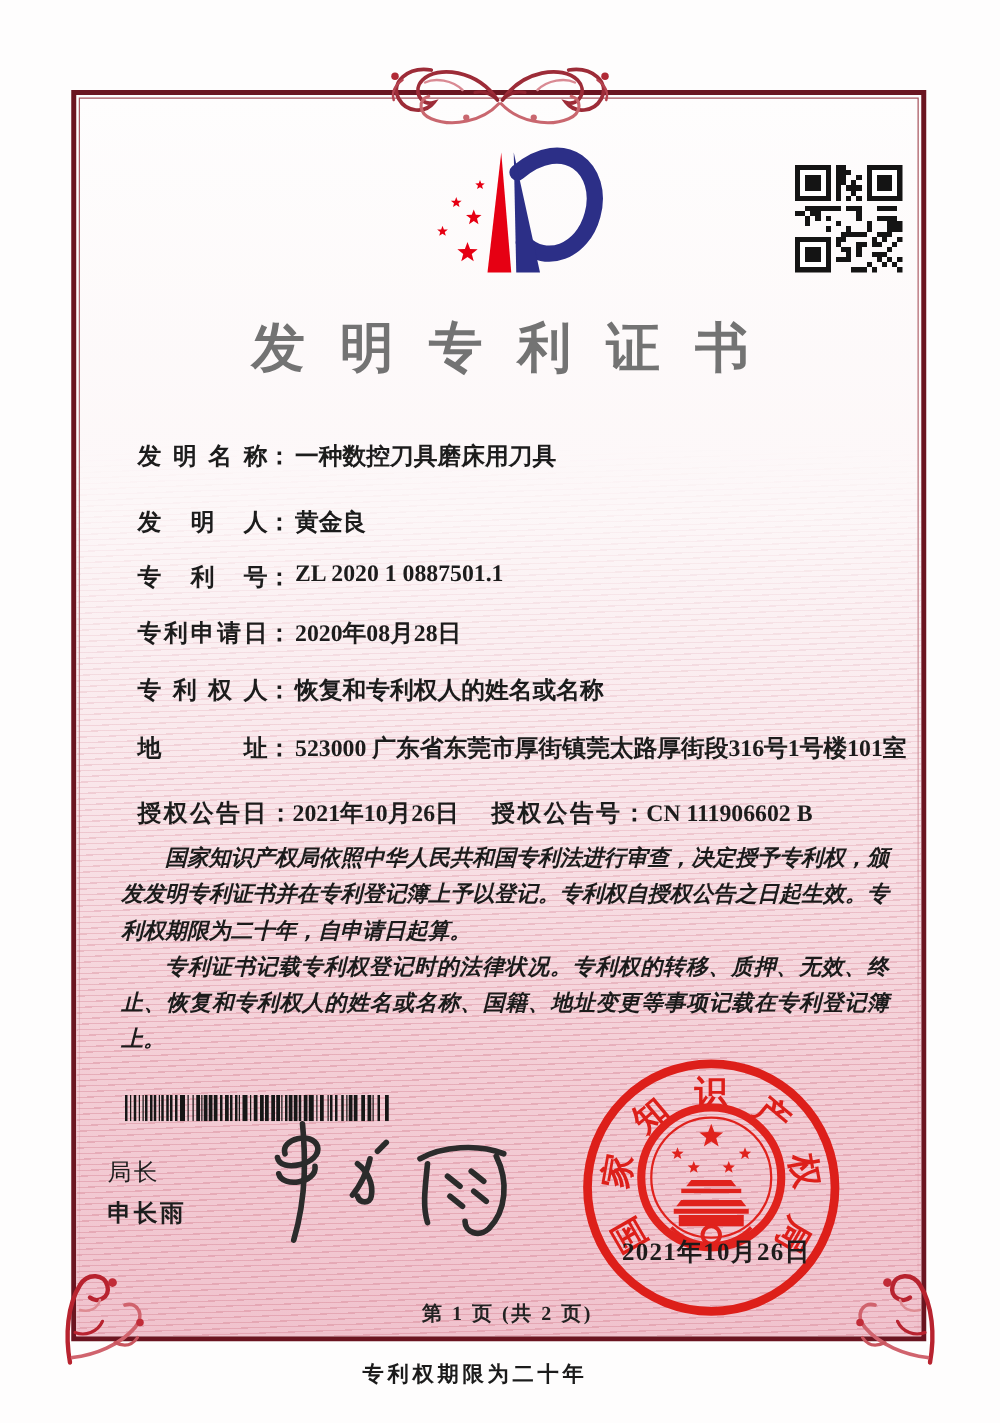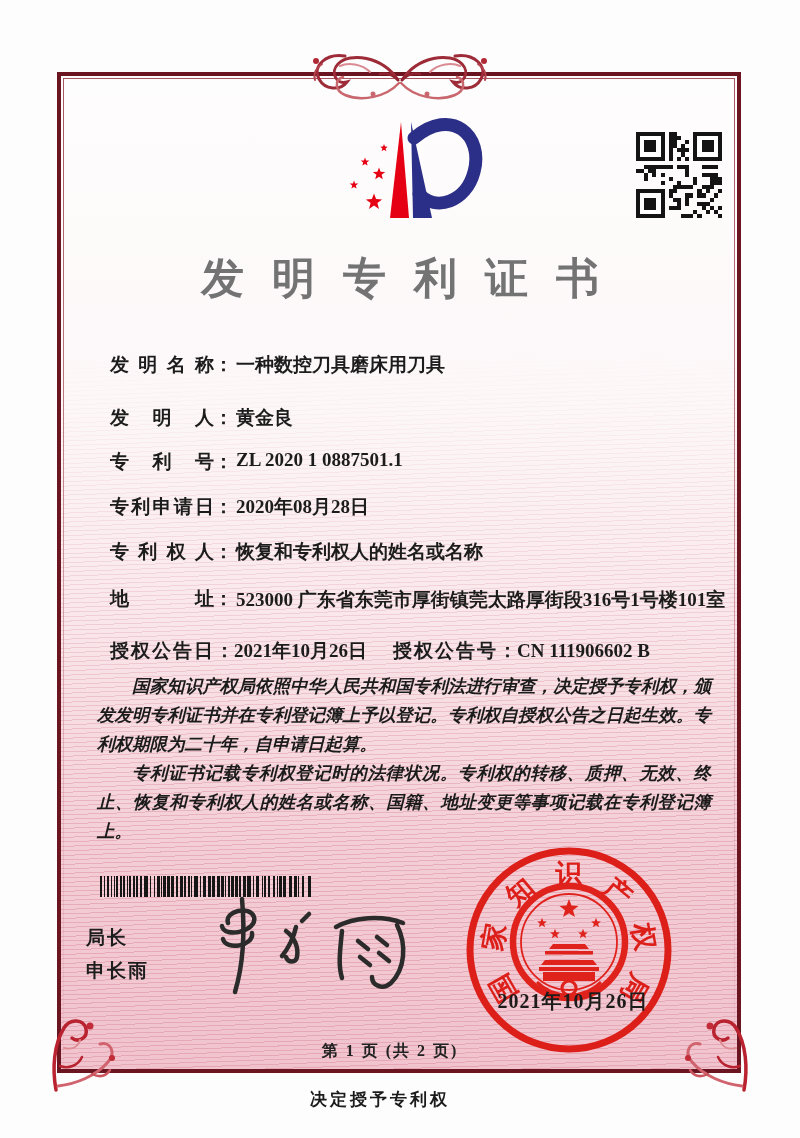--- a/index.html
+++ b/index.html
@@ -60,41 +60,41 @@
 
   
   .paras{
     position:absolute;left:97px;top:672px;width:614px;
     font-size:17.5px;line-height:29px;font-weight:600;color:#1b1b1b;text-align:justify;
   }
   .paras p{margin:0;text-indent:2em;font-style:italic;}
 
   
   .barcode{position:absolute;left:100px;top:876px;width:212px;height:21px;}
-  .signoff-title{position:absolute;left:86px;top:925px;font-size:19px;font-weight:700;letter-spacing:2px;}
+  .signoff-title{position:absolute;left:86px;top:925px;font-size:19px;font-weight:400;letter-spacing:2px;}
   .signoff-name{position:absolute;left:86px;top:958px;font-size:19px;font-weight:700;letter-spacing:2px;}
   .signature{position:absolute;left:198px;top:893px;width:232px;height:106px;}
   .seal{position:absolute;left:450px;top:838px;width:240px;height:225px;}
   .seal-char{
     font-size:27px;font-weight:700;fill:#dd1f1a;
     text-anchor:middle;dominant-baseline:central;
     font-family:"Liberation Serif","DejaVu Serif",serif;
   }
   .seal-date{
     position:absolute;left:488px;top:988px;width:170px;text-align:center;
     font-size:20px;font-weight:700;letter-spacing:1px;color:#1e1b1b;
   }
 
   
   .top-ornament{position:absolute;left:270px;top:50px;width:260px;height:62px;}
   .corner-l{position:absolute;left:48px;top:1014px;width:84px;height:80px;}
   .corner-r{position:absolute;left:668px;top:1014px;width:84px;height:80px;}
 
   
-  .page-num{position:absolute;left:0;top:1041px;width:780px;text-align:center;font-size:16px;font-weight:600;letter-spacing:2px;color:#222;}
+  .page-num{position:absolute;left:0;top:1041px;width:780px;text-align:center;font-size:16px;font-weight:600;letter-spacing:2px;color:#222;padding-left:16px;}
   .back-note{position:absolute;left:0;top:1088px;width:760px;text-align:center;font-size:17px;font-weight:700;letter-spacing:3px;color:#1b1b1b;}
 </style>
 </head>
 <body>
 
 <div id="certificate">
 
   <div class="frame"></div>
   <div class="pink-tint"></div>
   <div class="pink-waves"></div>
@@ -385,15 +385,15 @@
       <polygon points="-24,18 24,18 28,23 -28,23"></polygon>
       <rect x="-30" y="25" width="60" height="4"></rect>
       <rect x="-26" y="30" width="52" height="9"></rect>
       <circle cy="46" r="7" fill="none" stroke="#e0221d" stroke-width="3.2"></circle>
       <path d="M-32,40 C-22,50 -10,53 0,53 C10,53 22,50 32,40" fill="none" stroke="#e0221d" stroke-width="3"></path>
     </g>
   </svg>
   <div class="seal-date">2021年10月26日</div>
 
   <div class="page-num">第 1 页 (共 2 页)</div>
-  <div class="back-note">决定授予专利权</div>
+  <div class="back-note">专利权期限为二十年</div>
 
 </div>
 
 </body></html>

